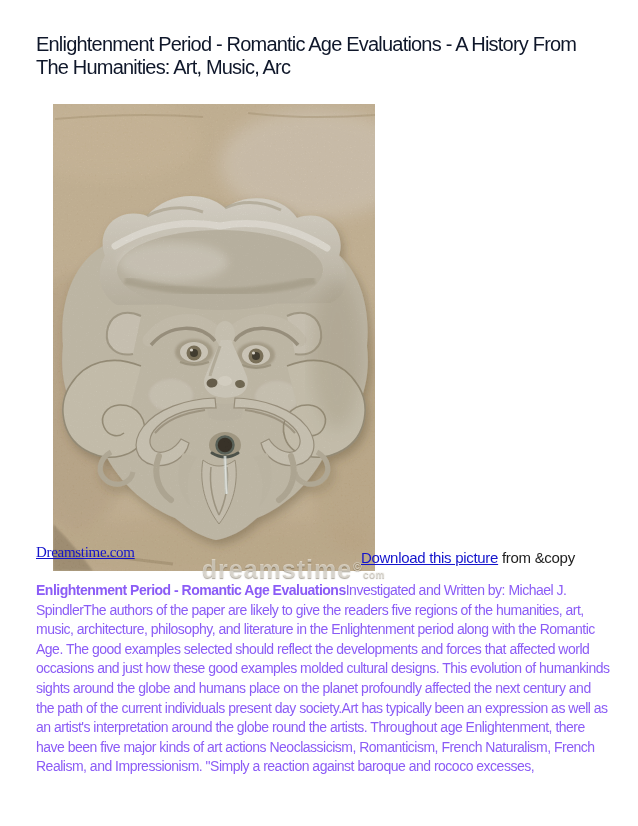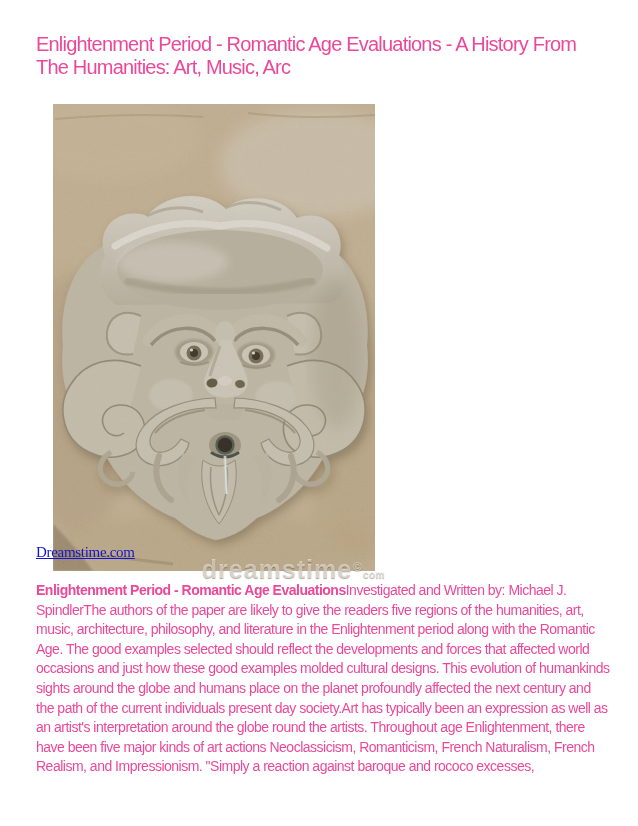--- a/index.html
+++ b/index.html
@@ -2,21 +2,21 @@
 <html><head>
 <meta charset="utf-8">
 <style>
   html,body{margin:0;padding:0;background:#ffffff;}
   .page{
     position:relative;width:638px;height:826px;background:#ffffff;
     font-family:"Liberation Sans",sans-serif;overflow:hidden;color:#1e1e1e;
   }
   .title{
     position:absolute;left:36px;top:33px;width:575px;margin:0;
-    font-size:20px;line-height:22.5px;font-weight:400;letter-spacing:-0.8px;color:#ec4899;
+    font-size:20px;line-height:22.5px;font-weight:400;letter-spacing:-0.8px;color:#0f172a;
   }
   .photo{
     position:absolute;left:38px;top:89px;width:322px;height:467px;margin:0;padding:15px;
   }
   .photo svg{display:block;}
   .watermark{
     position:absolute;right:5px;bottom:2px;white-space:nowrap;
     color:rgba(250,248,242,0.55);font-weight:700;font-size:25px;letter-spacing:1px;
     text-shadow:0 1px 1px rgba(92,80,58,0.5);pointer-events:none;
   }
@@ -24,21 +24,21 @@
   .wm-tld{font-size:10px;letter-spacing:0.5px;}
   .cap-line1{
     position:absolute;left:361px;top:549px;font-size:15px;letter-spacing:-0.3px;white-space:nowrap;
   }
   .cap-line2{
     position:absolute;left:36px;top:544px;font-size:15px;letter-spacing:-0.3px;font-family:Liberation Serif, serif;
   }
   a.doclink{color:#1414cc;text-decoration:underline;cursor:pointer;}
   .article{
     position:absolute;left:36px;top:581px;width:574px;margin:0;
-    font-size:14px;line-height:19.6px;letter-spacing:-0.5px;color:#ec4899;
+    font-size:14px;line-height:19.6px;letter-spacing:-0.5px;color:#8b5cf6;
   }
   .article b{font-weight:700;}
 </style>
 </head>
 <body>
 
 <div class="page">
 
   <h1 class="title">Enlightenment Period - Romantic Age Evaluations - A History From The Humanities: Art, Music, Arc</h1>
 
@@ -146,18 +146,19 @@
         <path d="M172,352 L173.5,390" stroke="#f4f9f9" stroke-width="1.4" opacity="0.95"></path>
 
         <ellipse cx="284" cy="250" rx="26" ry="75" fill="#8d8166" opacity="0.22" filter="url(#soft8)"></ellipse>
       </g>
 
       <rect width="322" height="467" filter="url(#grainD)" opacity="0.18"></rect>
     </svg>
     <div class="watermark"><span>dreamstime</span><span class="wm-c">©</span><span class="wm-tld">com</span></div>
   </figure>
 
+  <div class="cap-line1"><a class="doclink">Download this picture</a><span> from &amp;copy</span></div>
 
   <div class="cap-line2"><a class="doclink">Dreamstime.com</a></div>
 
   <p class="article"><b>Enlightenment Period - Romantic Age Evaluations</b><span>Investigated and Written by: Michael J. SpindlerThe authors of the paper are likely to give the readers five regions of the humanities, art, music, architecture, philosophy, and literature in the Enlightenment period along with the Romantic Age. The good examples selected should reflect the developments and forces that affected world occasions and just how these good examples molded cultural designs. This evolution of humankinds sights around the globe and humans place on the planet profoundly affected the next century and the path of the current individuals present day society.Art has typically been an expression as well as an artist's interpretation around the globe round the artists. Throughout age Enlightenment, there have been five major kinds of art actions Neoclassicism, Romanticism, French Naturalism, French Realism, and Impressionism. "Simply a reaction against baroque and rococo excesses,</span></p>
 
 </div>
 
 </body></html>

